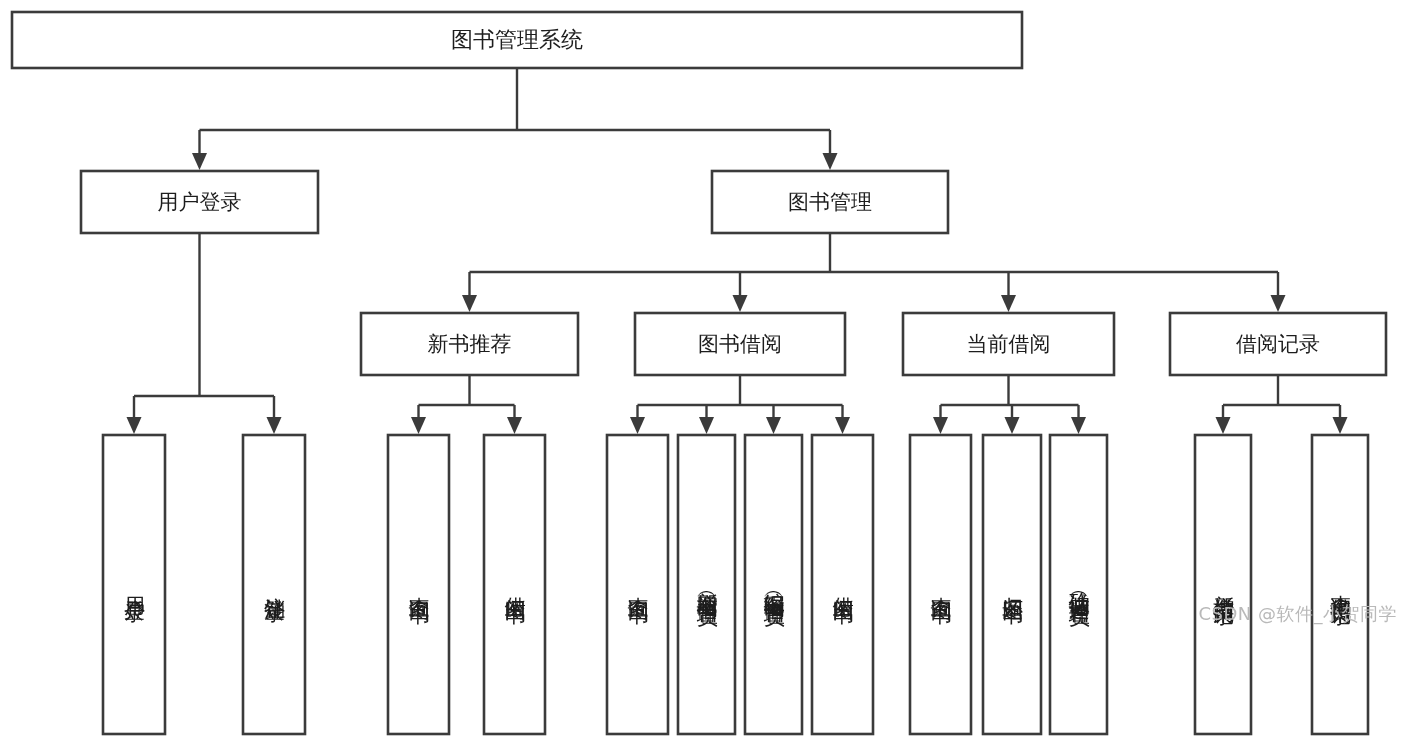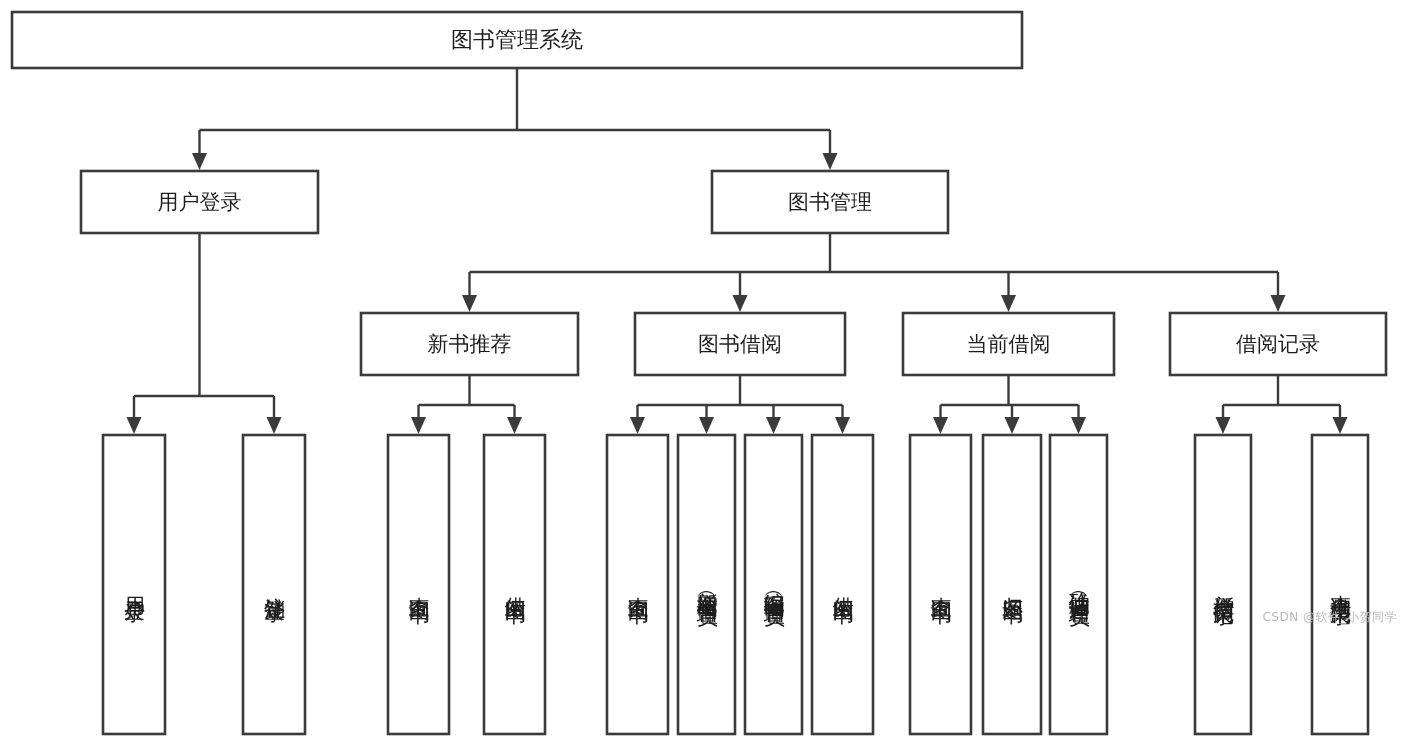--- a/index.html
+++ b/index.html
@@ -65,21 +65,21 @@
     line-height: 1.12;
     letter-spacing: 2.2px;
     color: #1d1d1d;
     white-space: nowrap;
   }
   .watermark {
     position: absolute;
     right: 8px;
     bottom: 4px;
     font-family: "DejaVu Sans", "Liberation Sans", sans-serif;
-    font-size: 12px;
+    font-size: 18px;
     color: #b9b9b9;
     white-space: nowrap;
     letter-spacing: 0.5px;
   }
 </style>
 </head>
 <body>
 
 <div id="diagram-root">
   <svg class="diagram" viewBox="0 0 1405 747">

